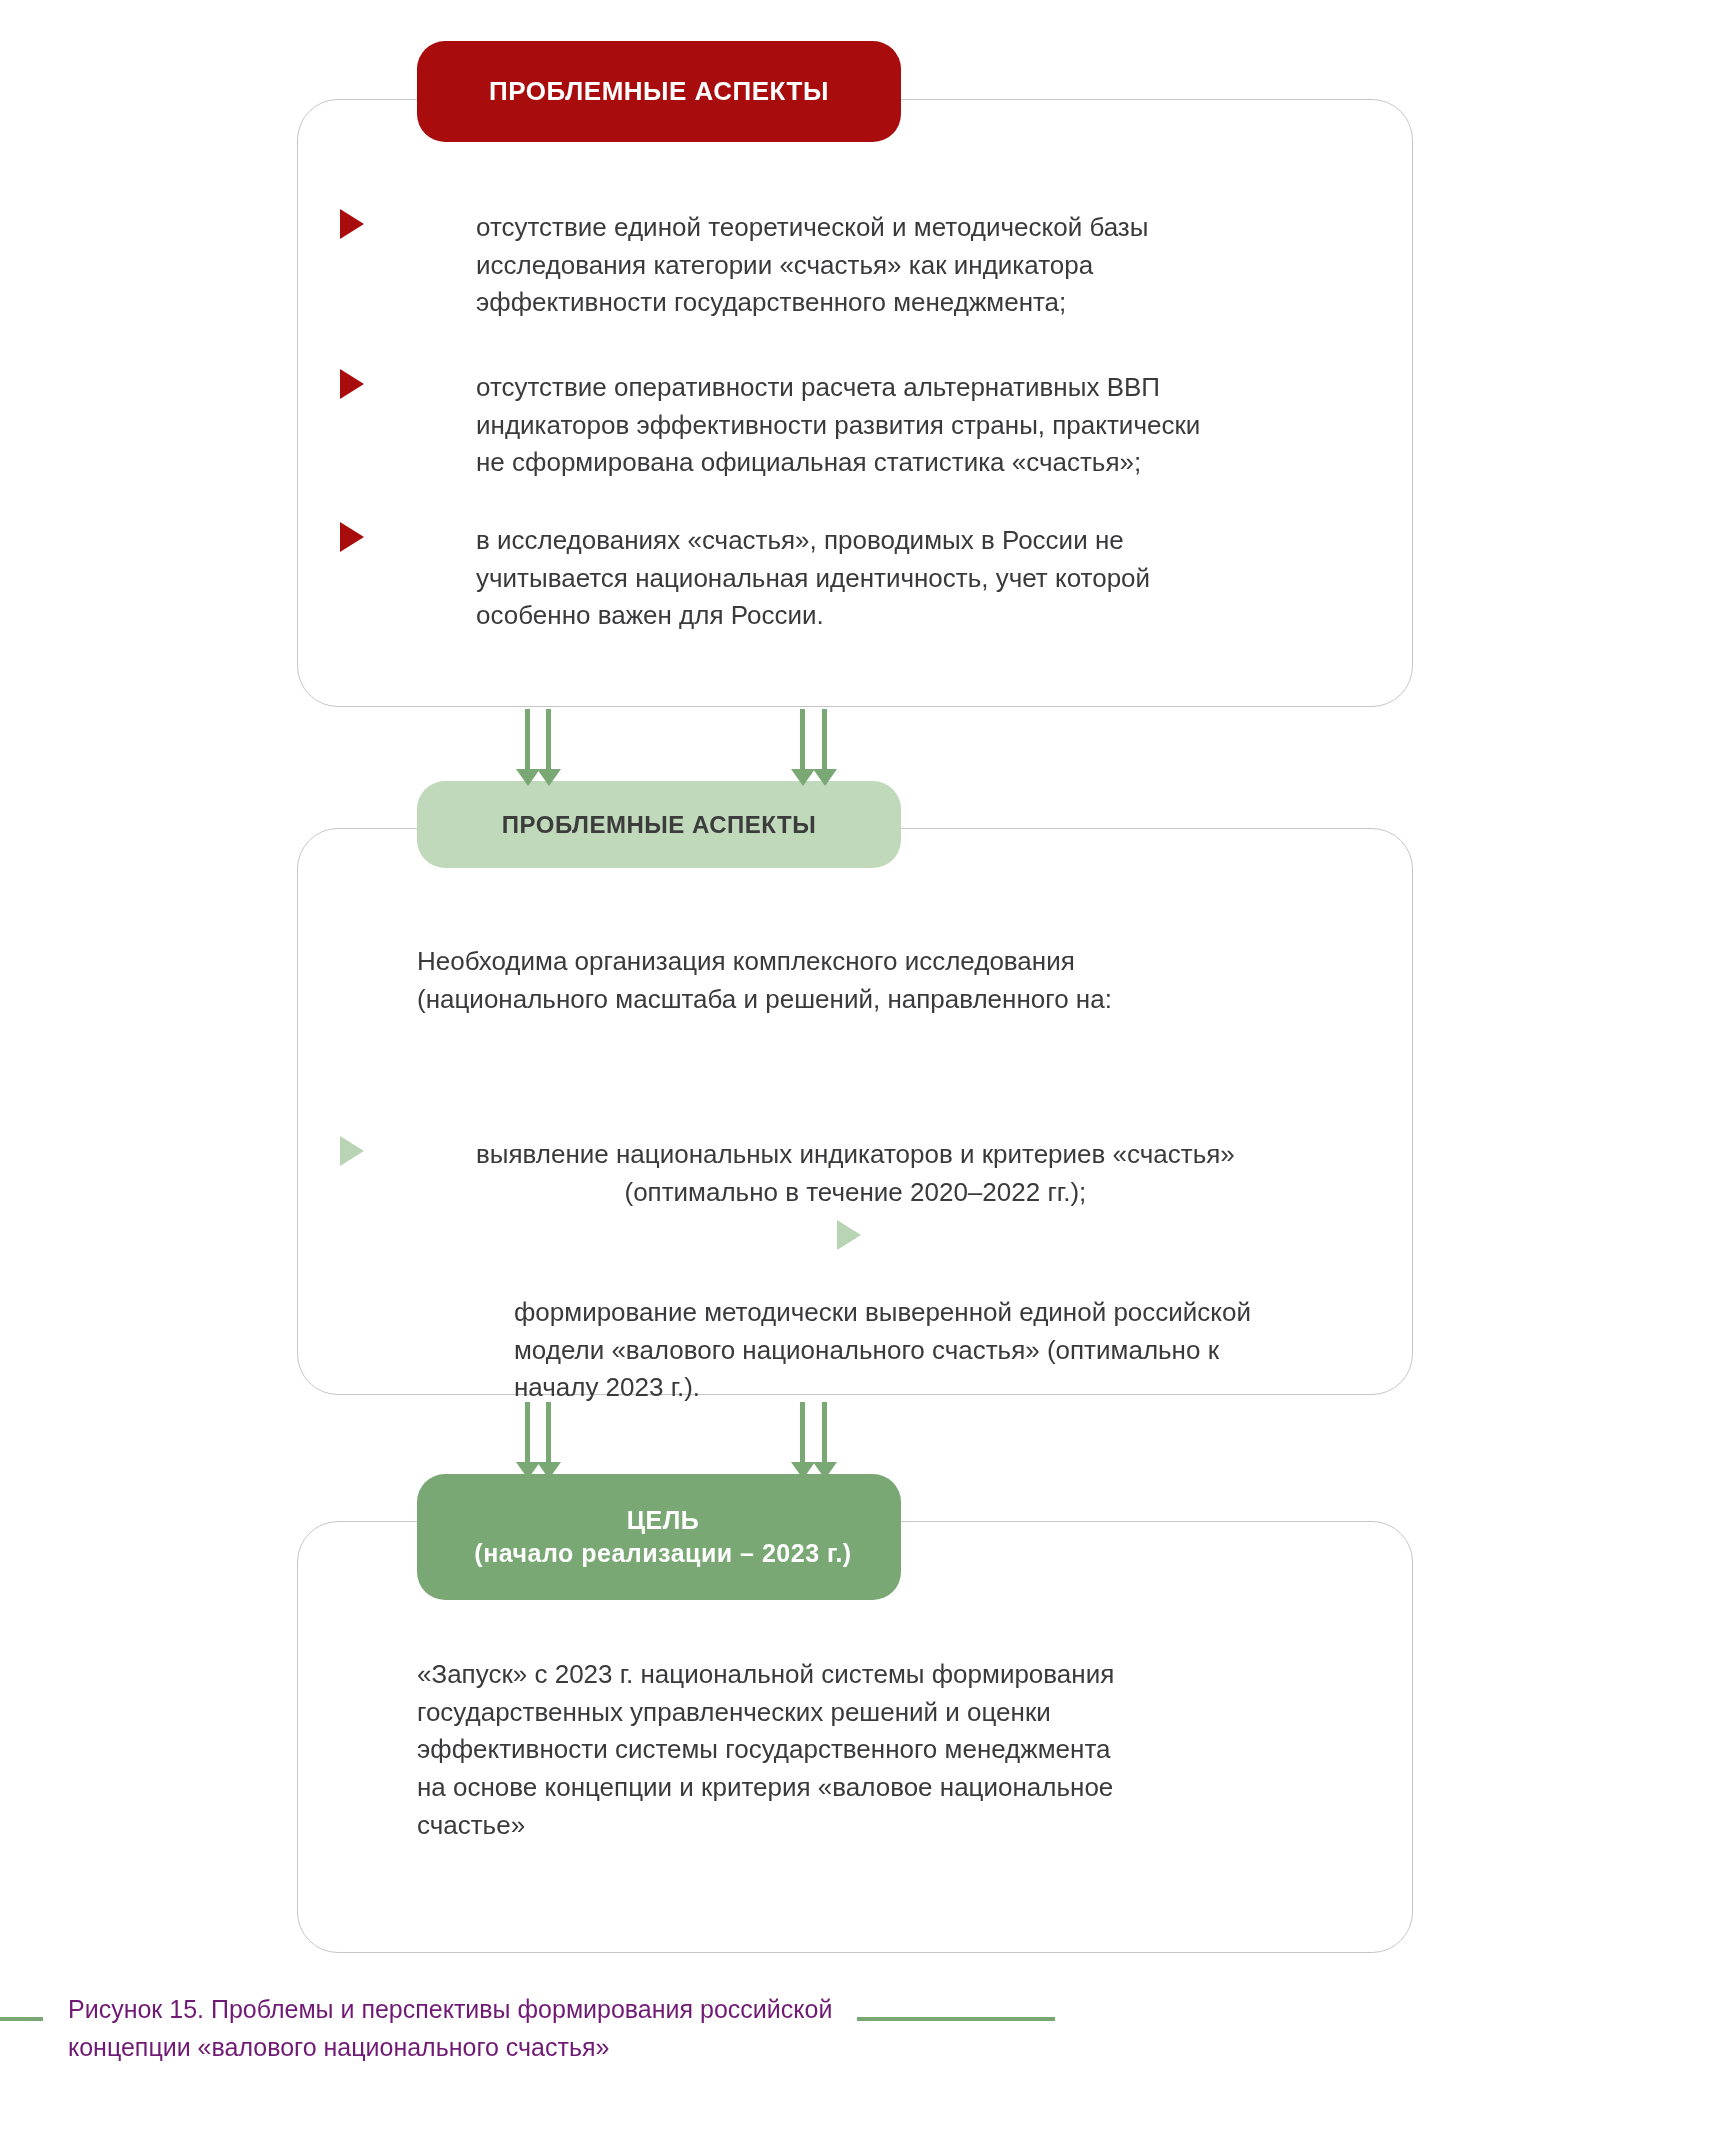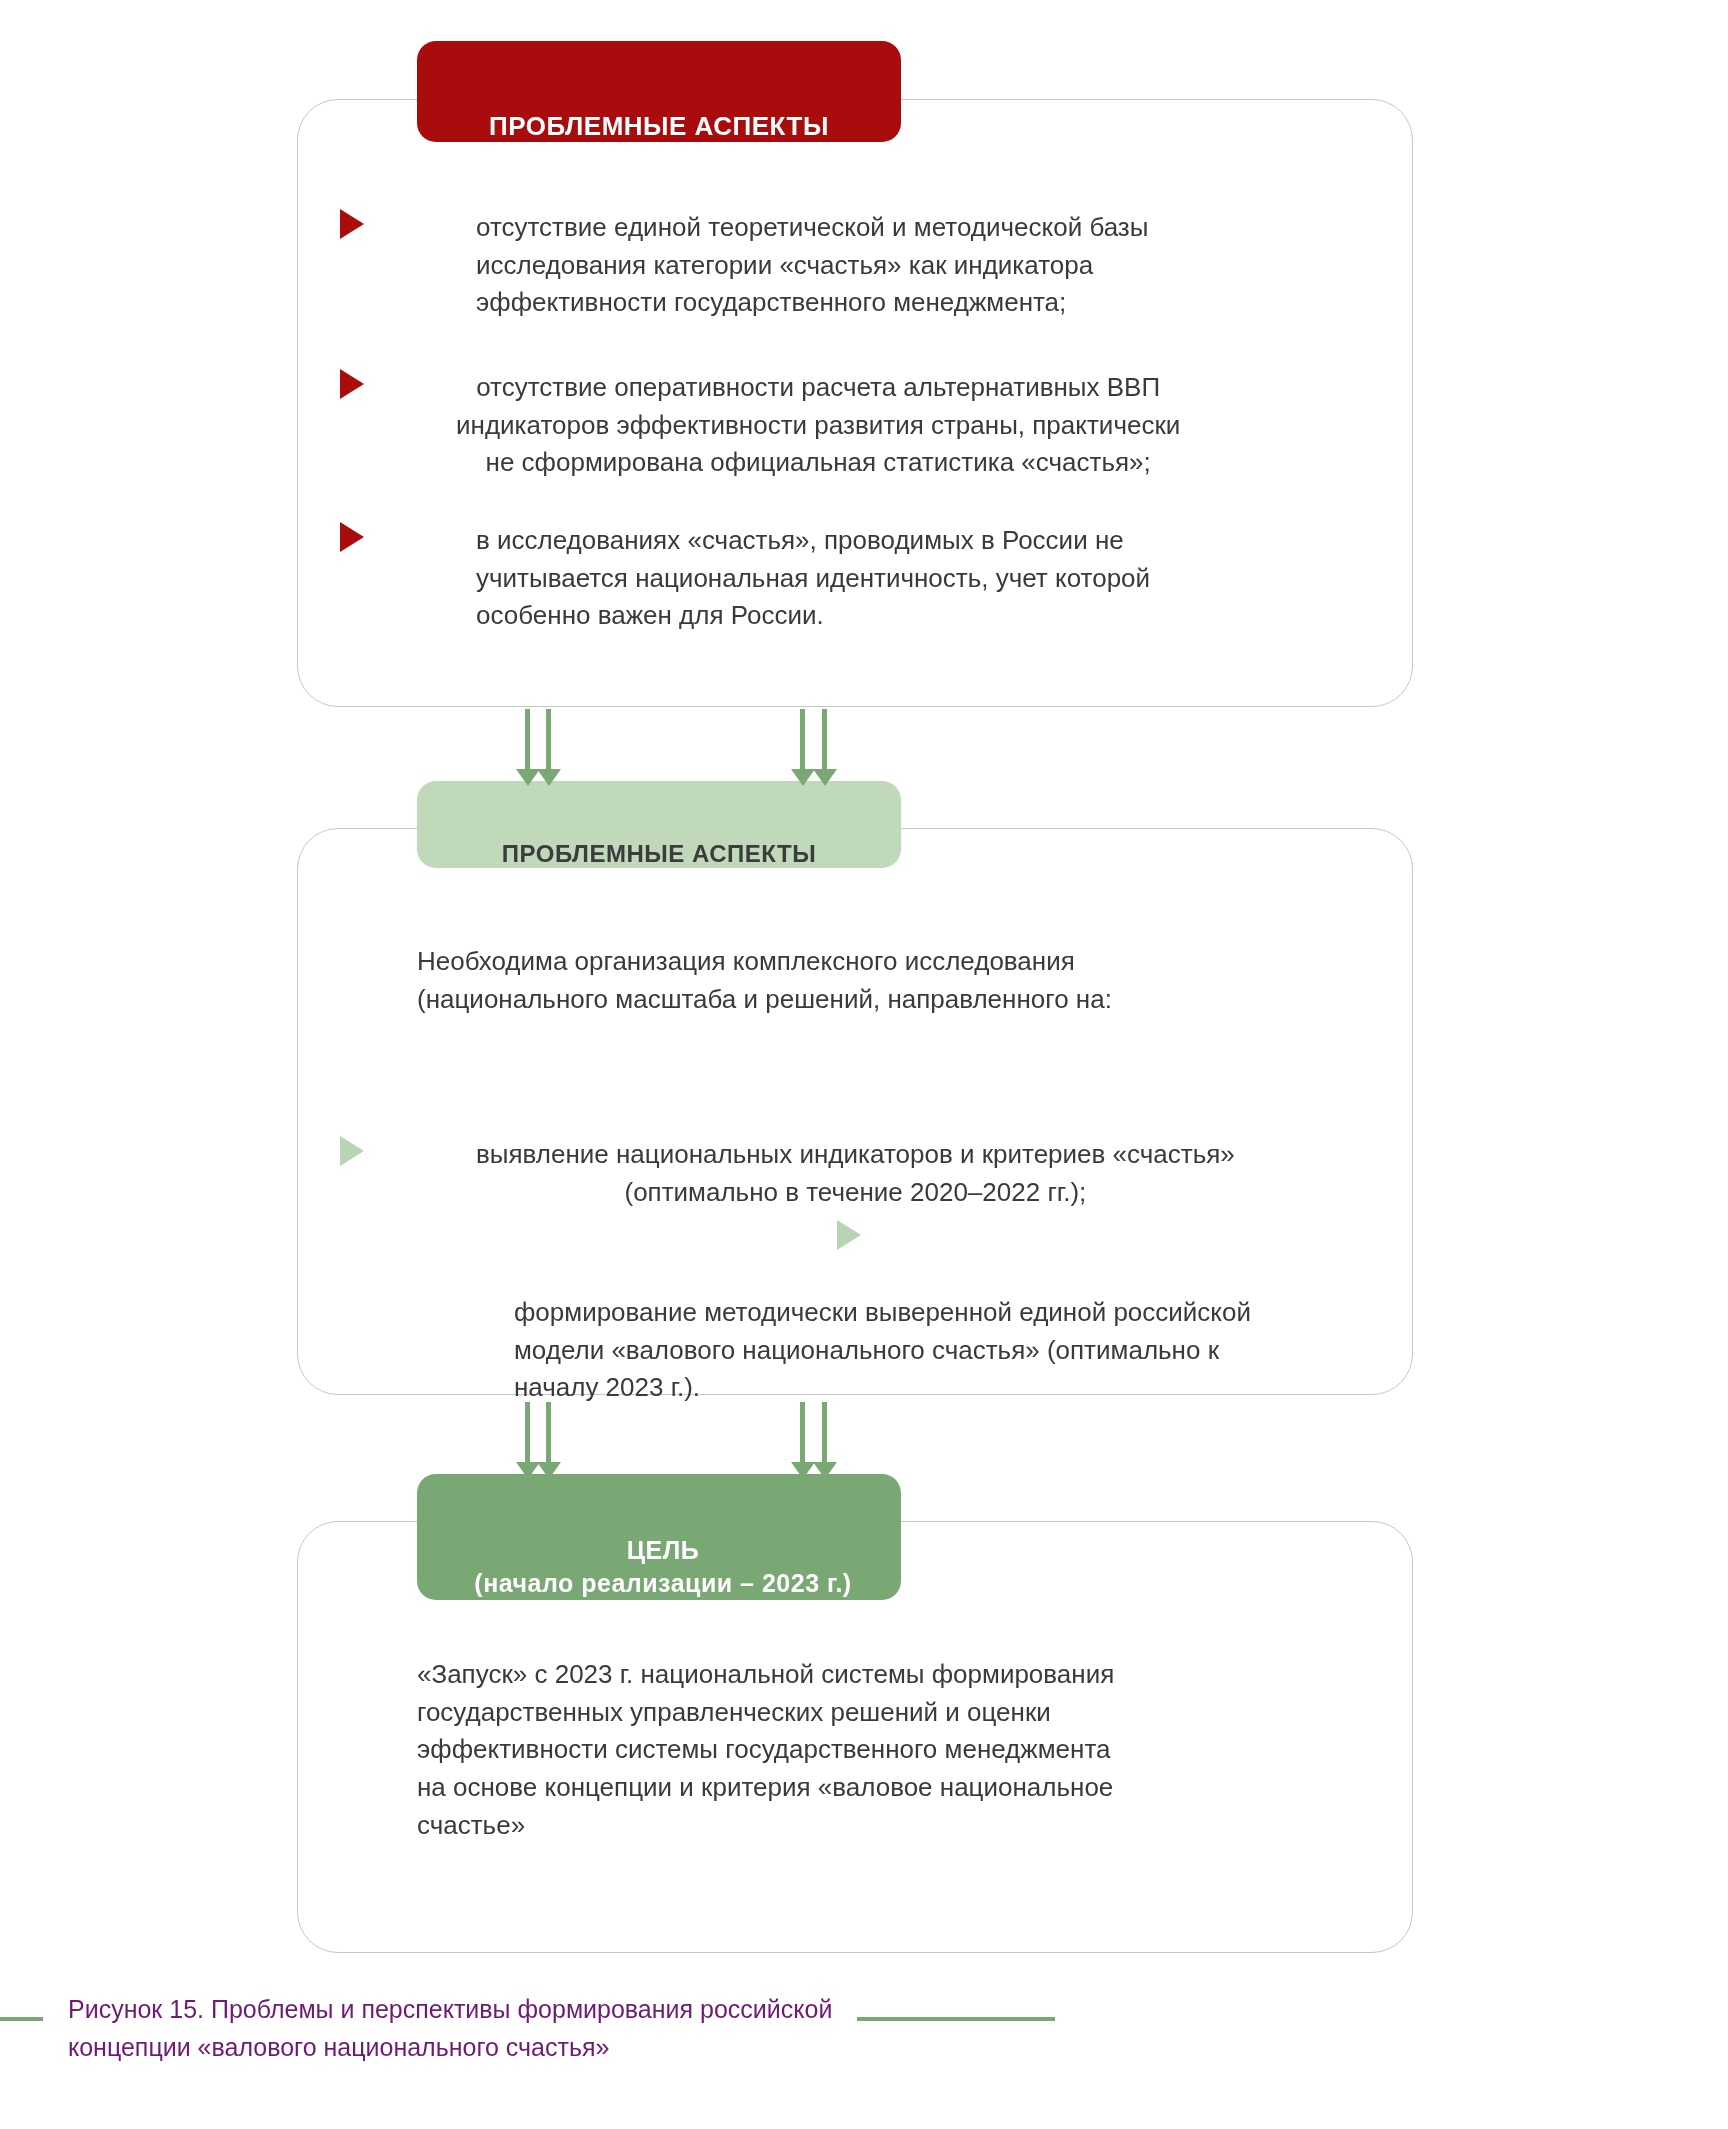--- a/index.html
+++ b/index.html
@@ -29,22 +29,22 @@
     box-sizing: border-box;
   }
 
   
   .badge {
     position: absolute;
     box-sizing: border-box;
     display: flex;
     flex-direction: column;
     align-items: center;
-    justify-content: flex-end;
-    border-radius: 19px;
+    justify-content: center;
+    border-radius: 28px;
     font-weight: bold;
     letter-spacing: 0.5px;
     text-align: center;
     z-index: 5;
   }
   .badge-red {
     background: #a80c0c;
     color: #ffffff;
     font-size: 26px;
   }
@@ -146,21 +146,21 @@
 
   <div class="bullet-row" style="left:340px; top:209px; width:990px;">
     <span class="tri"></span>
     <span class="bullet-text" style="margin-left:68px;">отсутствие единой теоретической и методической базы
 исследования категории «счастья» как индикатора
 эффективности государственного менеджмента;</span>
   </div>
 
   <div class="bullet-row" style="left:340px; top:369px; width:999px;">
     <span class="tri"></span>
-    <span class="bullet-text" style="margin-left:48px;text-align:center;">отсутствие оперативности расчета альтернативных ВВП
+    <span class="bullet-text" style="margin-left:68px;">отсутствие оперативности расчета альтернативных ВВП
 индикаторов эффективности развития страны, практически
 не сформирована официальная статистика «счастья»;</span>
   </div>
 
   <div class="bullet-row" style="left:340px; top:522px; width:999px;">
     <span class="tri"></span>
     <span class="bullet-text" style="margin-left:68px;">в исследованиях «счастья», проводимых в России не
 учитывается национальная идентичность, учет которой
 особенно важен для России.</span>
   </div>

